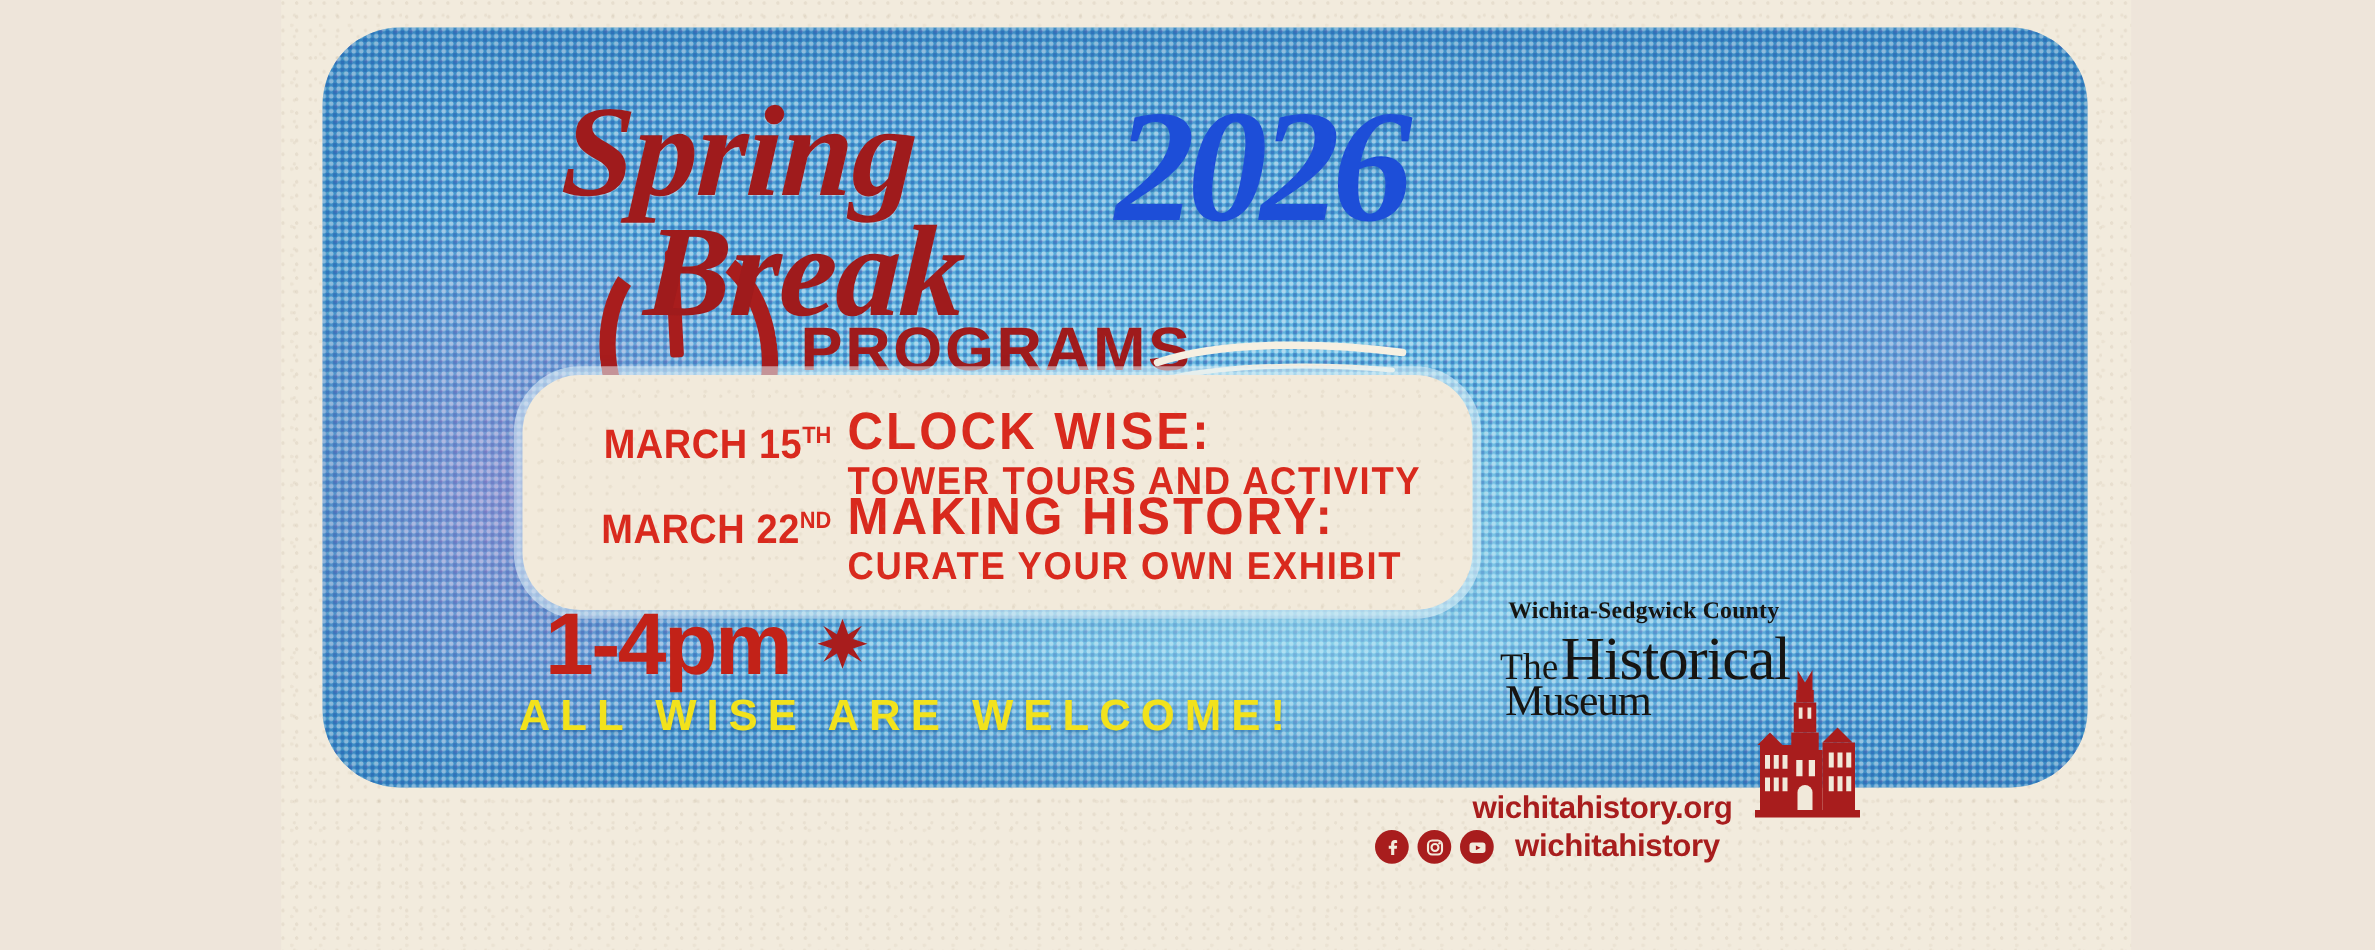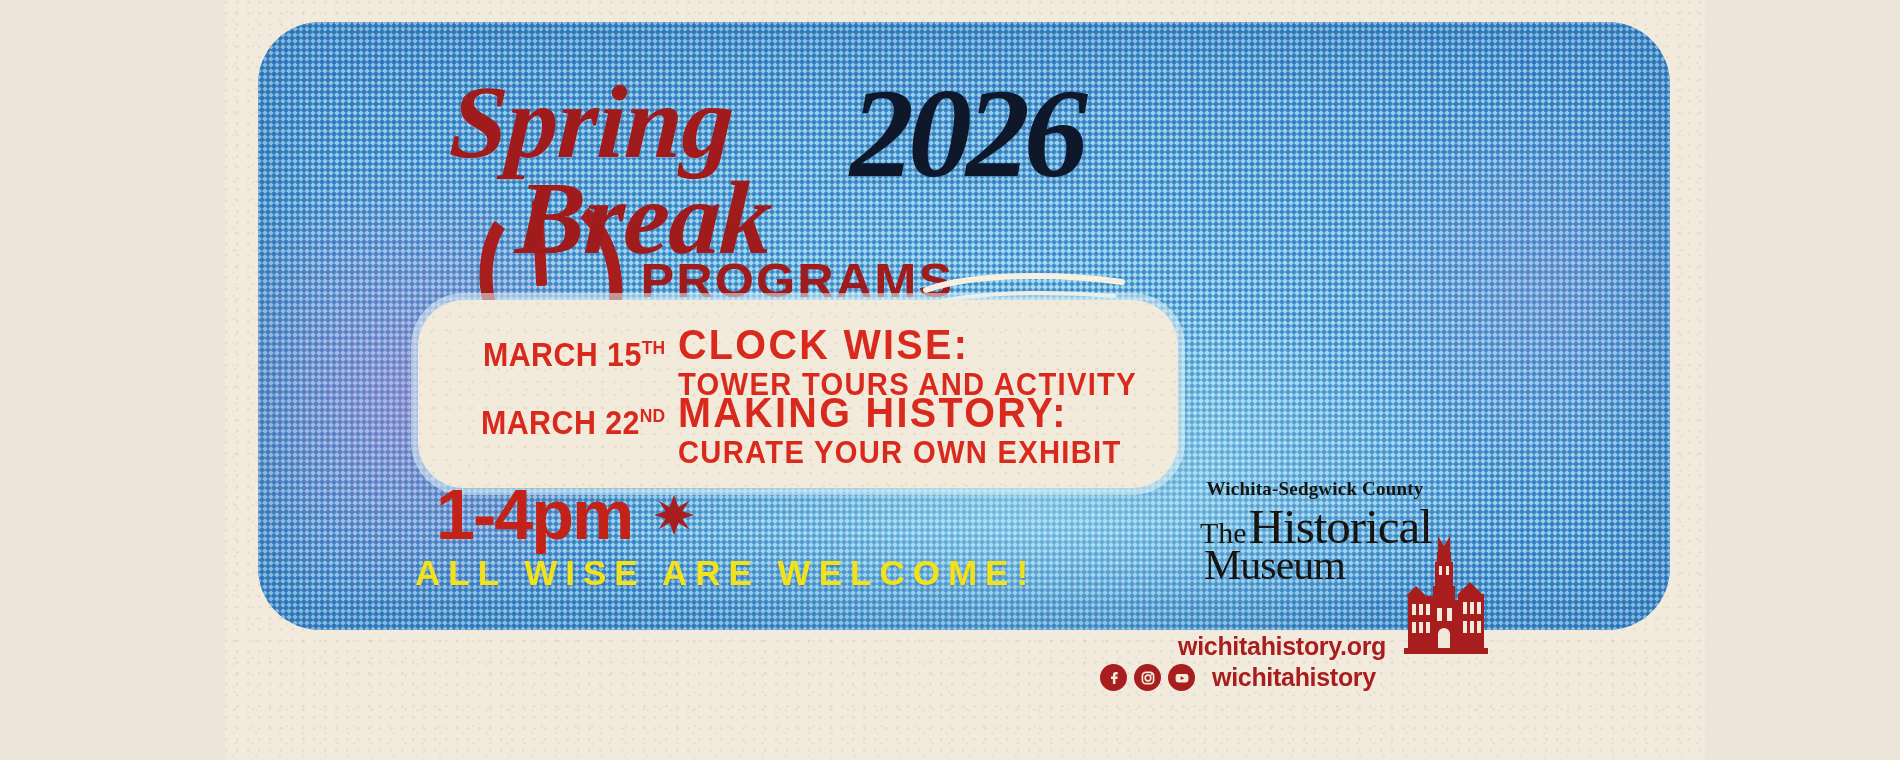--- a/index.html
+++ b/index.html
@@ -89,25 +89,25 @@
     border:13px solid #A81D1D;border-radius:50%;
     border-top-color:transparent;border-right-color:#A81D1D;
     transform:rotate(-8deg);
   }
   .s-swash-bar{
     position:absolute;left:104px;top:160px;width:11px;height:86px;
     background:#A81D1D;border-radius:3px;transform:rotate(-3deg);
   }
 
   .word-year{
-    position:absolute;left:420px;top:20px;
+    position:absolute;left:462px;top:20px;
     font-family:"Liberation Serif", serif;
     font-weight:bold;font-style:italic;
     font-size:128px;letter-spacing:-6px;
-    color:#0f172a;
+    color:#1d4ed8;
     text-shadow:0 2px 6px rgba(40,90,140,.22);
   }
   .word-programs{
     position:absolute;left:215px;top:212px;
     font-family:"Liberation Sans", sans-serif;
     font-weight:bold;
     font-size:49px;letter-spacing:2px;
     color:#9F1B1C;
     transform:scaleX(1.03);
   }
@@ -192,21 +192,21 @@
     vertical-align:baseline;margin-right:2px;
   }
   .logo-hist{
     font-family:"Liberation Serif", serif;
     font-size:49px;color:#171512;display:inline-block;
     letter-spacing:-1px;vertical-align:baseline;
   }
   .logo-line1{margin-top:-2px;padding-left:10px;}
   .logo-museum{
     font-family:"Liberation Serif", serif;
-    font-size:42px;color:#171512;letter-spacing:-1px;
+    font-size:35px;color:#171512;letter-spacing:-1px;
     margin-top:-14px;padding-left:14px;
   }
   .logo-building{position:absolute;right:-6px;top:56px;}
 
   
   .welcome{
     position:absolute;left:415px;top:553px;
     font-family:"Liberation Sans", sans-serif;font-weight:bold;
     font-size:35px;letter-spacing:8px;color:#F2E21C;
     text-shadow:0 2px 3px rgba(25,80,140,.30);

